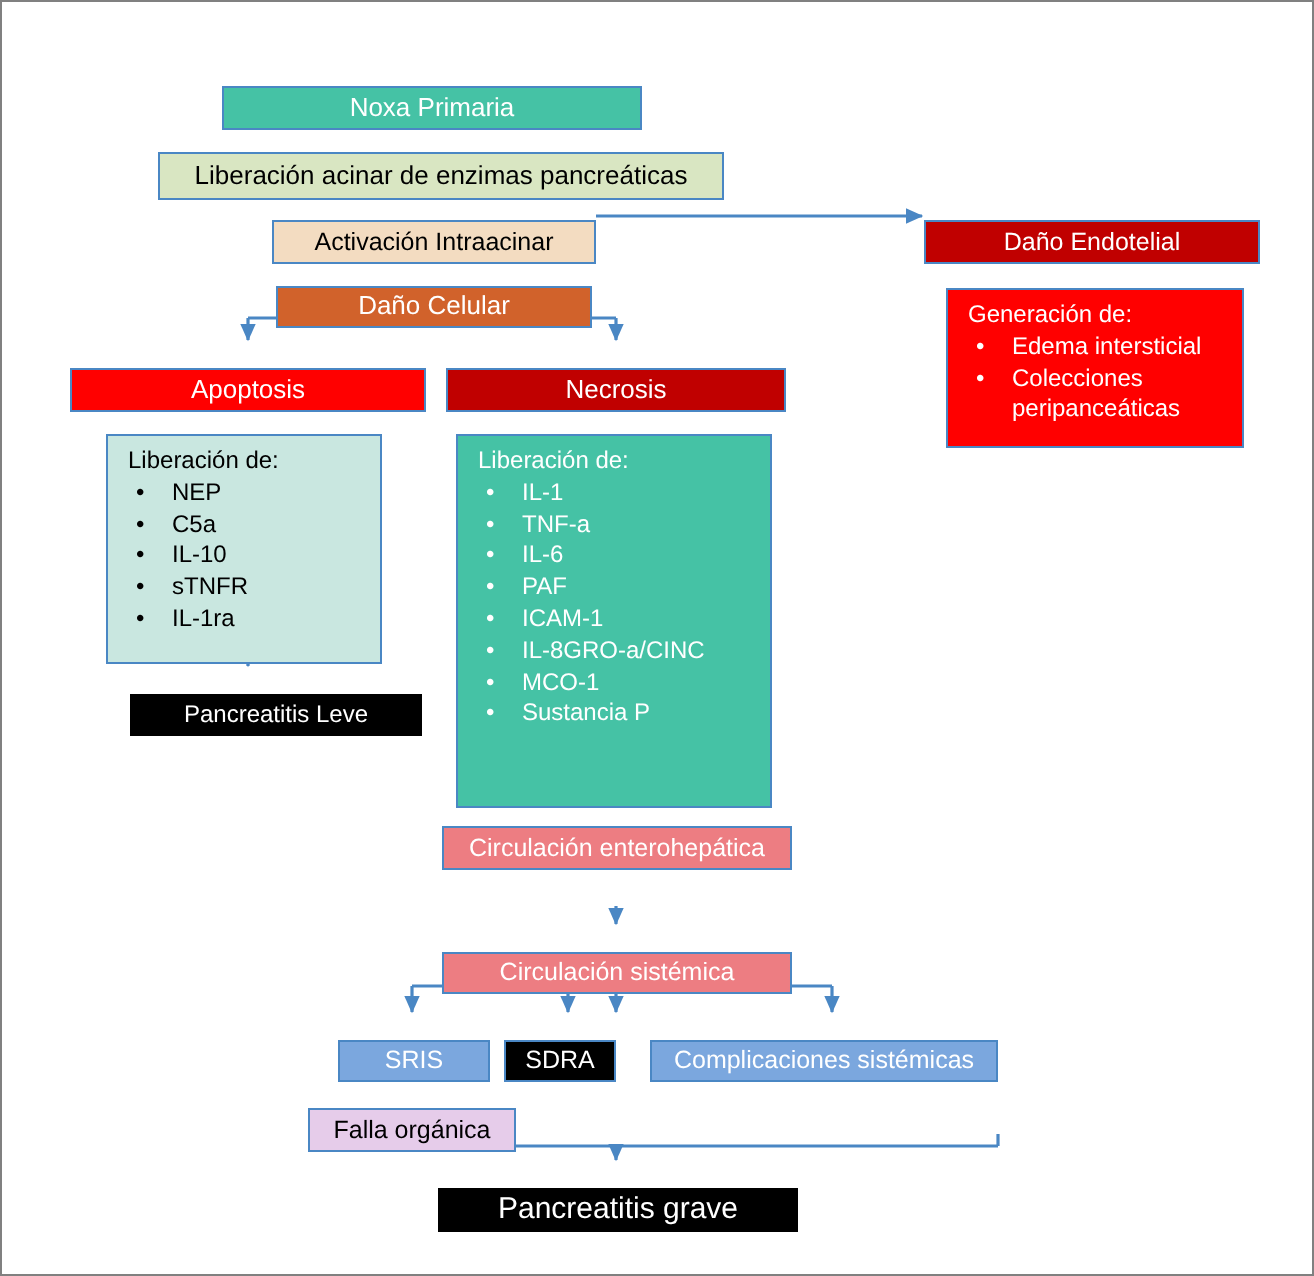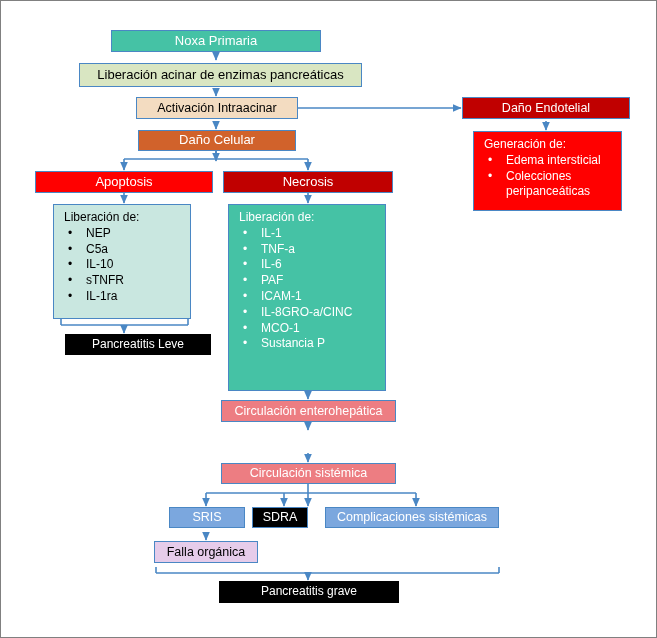--- a/index.html
+++ b/index.html
@@ -27,20 +27,21 @@
   }
   .node {
     position: absolute;
     box-sizing: border-box;
     display: flex;
     align-items: center;
     justify-content: center;
     text-align: center;
     line-height: 1.15;
     z-index: 2;
+    margin-top: 13px;
   }
   .node.listbox {
     display: block;
     text-align: left;
     padding: 6px 8px 6px 10px;
   }
   .b-blue { border: 1.5px solid #4A87C4; }
   .b-none { border: none; }
 
   .t-white { color: #ffffff; }
@@ -215,17 +216,17 @@
   </div>
 
   <div class="node b-blue t-white" style="left:324px; top:506px; width:174px; height:21px; background:#7BA7DE; font-size:12.5px;">
     <span>Complicaciones sistémicas</span>
   </div>
 
   <div class="node b-blue t-black" style="left:153px; top:540px; width:104px; height:22px; background:#E6CCEA; font-size:12.5px;">
     <span>Falla orgánica</span>
   </div>
 
-  <div class="node b-none t-white" style="left:218px; top:580px; width:180px; height:22px; background:#000000; font-size:12px;">
+  <div class="node b-none t-white" style="left:218px; top:580px; width:180px; height:22px; background:#000000; font-size:15px;">
     <span>Pancreatitis grave</span>
   </div>
 
 </div>
 
 </body></html>

